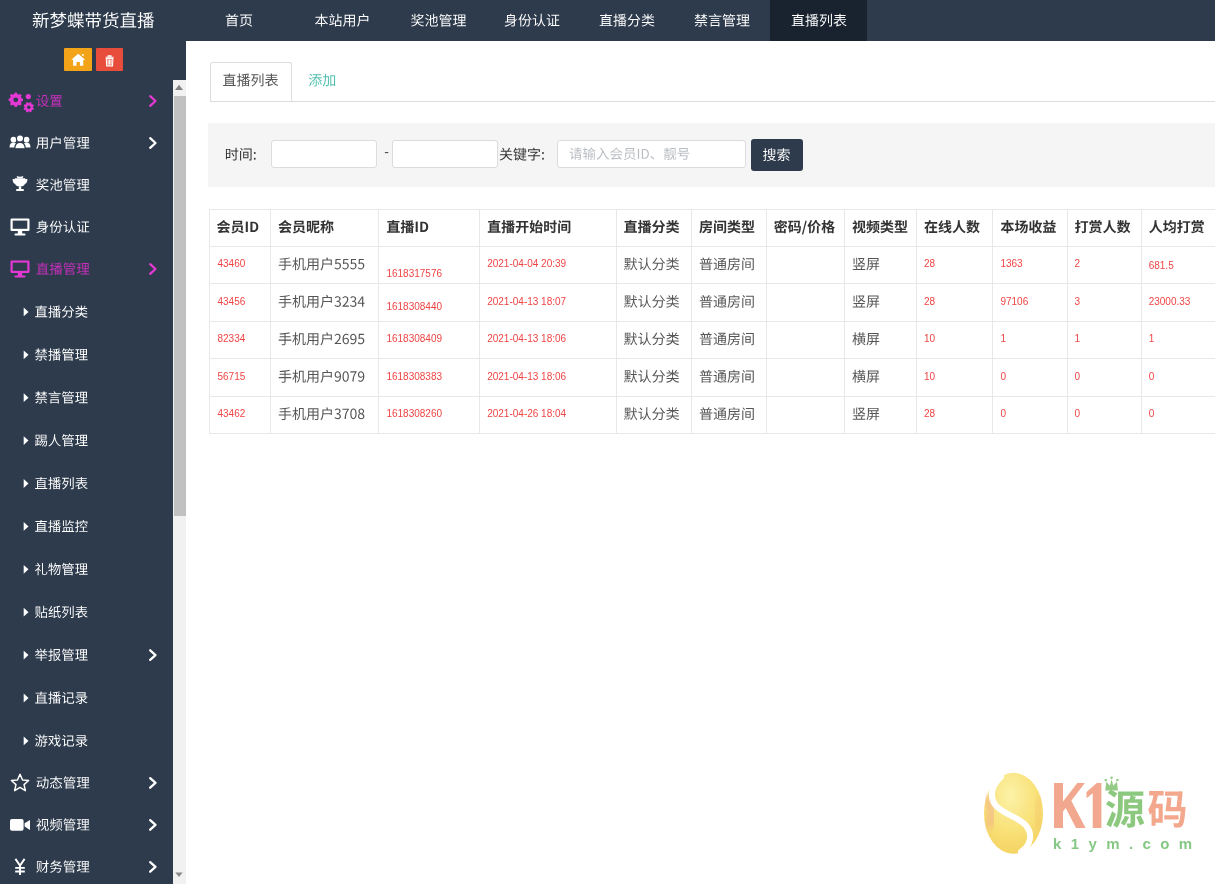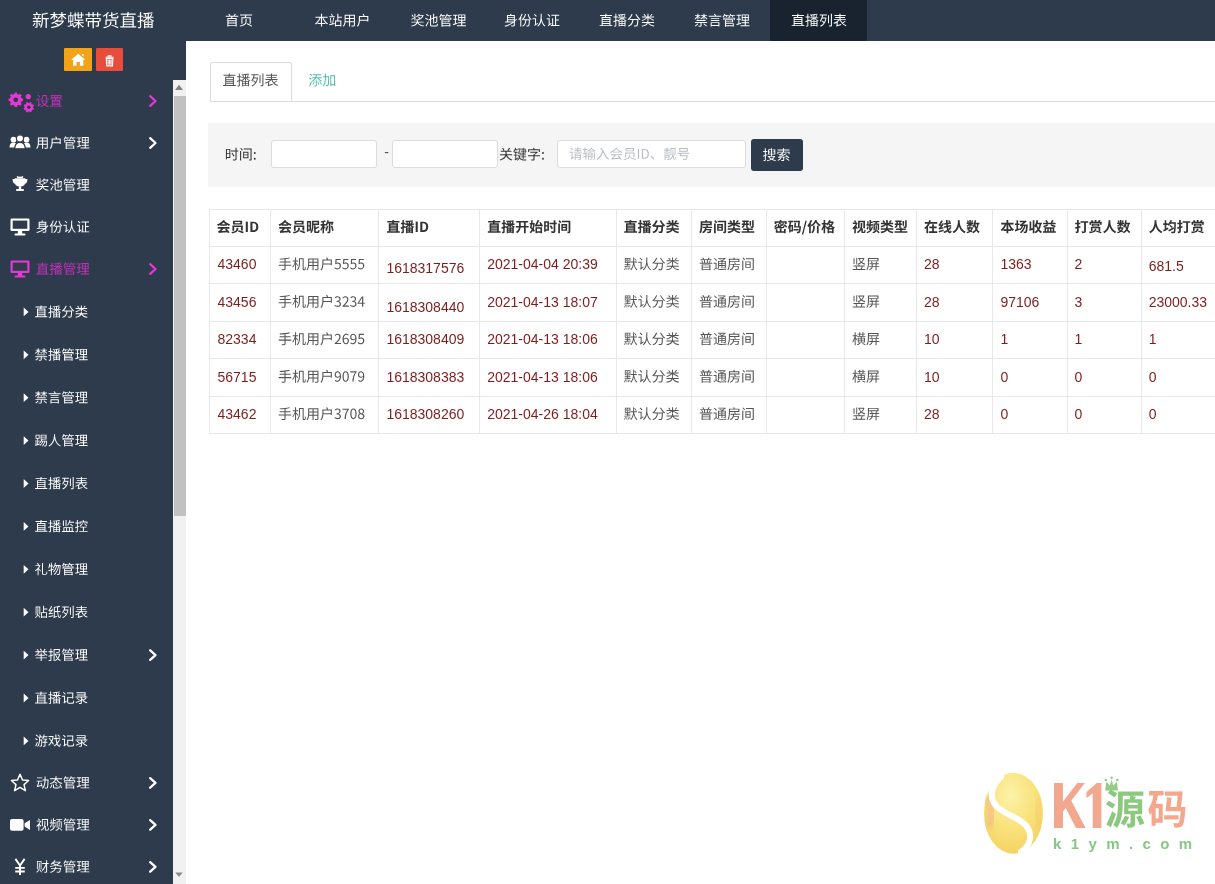--- a/index.html
+++ b/index.html
@@ -1,18 +1,18 @@
 <!DOCTYPE html>
 <html><head><meta charset="utf-8"><style>
 * {margin:0;padding:0;box-sizing:border-box}
 html,body {width:1215px;height:884px;overflow:hidden;background:#fff;font-family:"Liberation Sans",sans-serif;position:relative}
 .abs {position:absolute}
 .vl {position:absolute;width:1px;background:#e8e8e8}
 .hl {position:absolute;height:1px;background:#e8e8e8}
-.lc {position:absolute;font-size:14px;color:#7f1d1d;line-height:20px;white-space:nowrap}
+.lc {position:absolute;font-size:10px;color:#ef4444;line-height:20px;white-space:nowrap}
 #ov {position:absolute;left:0;top:0;z-index:40;pointer-events:none}
 </style></head>
 <body>
 <div class="abs" style="left:0;top:0;width:1215px;height:41px;background:#2e3b4c"></div>
 <div class="abs" style="left:770px;top:0;width:97px;height:41px;background:#18232f"></div>
 <div class="abs" style="left:0;top:41px;width:186px;height:843px;background:#2e3b4c"></div>
 <div class="abs" style="left:172.5px;top:80px;width:13.5px;height:804px;background:#f1f1f1"></div>
 <div class="abs" style="left:174px;top:95.5px;width:12px;height:420px;background:#c1c1c1"></div>
 <div class="abs" style="left:64.2px;top:48px;width:28px;height:23.3px;background:#f2a318;border-radius:1px"></div>
 <div class="abs" style="left:95.8px;top:48px;width:27.4px;height:23.3px;background:#e84c3b;border-radius:1px"></div>
@@ -39,21 +39,21 @@
 <div class="vl" style="left:1066.6px;top:208.8px;height:224.2px"></div>
 <div class="vl" style="left:1140.7px;top:208.8px;height:224.2px"></div>
 <div class="hl" style="left:208.5px;top:208.8px;width:1006.5px"></div>
 <div class="hl" style="left:208.5px;top:245.8px;width:1006.5px"></div>
 <div class="hl" style="left:208.5px;top:283.2px;width:1006.5px"></div>
 <div class="hl" style="left:208.5px;top:320.7px;width:1006.5px"></div>
 <div class="hl" style="left:208.5px;top:358.2px;width:1006.5px"></div>
 <div class="hl" style="left:208.5px;top:395.6px;width:1006.5px"></div>
 <div class="hl" style="left:208.5px;top:433.1px;width:1006.5px"></div>
 <div class="lc" style="left:217.5px;top:254.2px">43460</div>
-<div class="lc" style="left:386.4px;top:258px">1618317576</div>
+<div class="lc" style="left:386.4px;top:264px">1618317576</div>
 <div class="lc" style="left:487.2px;top:254.2px">2021-04-04 20:39</div>
 <div class="lc" style="left:924.0px;top:254.2px">28</div>
 <div class="lc" style="left:1000.4px;top:254.2px">1363</div>
 <div class="lc" style="left:1074.6px;top:254.2px">2</div>
 <div class="lc" style="left:1148.7px;top:256px">681.5</div>
 <div class="lc" style="left:217.5px;top:291.7px">43456</div>
 <div class="lc" style="left:386.4px;top:297px">1618308440</div>
 <div class="lc" style="left:487.2px;top:291.7px">2021-04-13 18:07</div>
 <div class="lc" style="left:924.0px;top:291.7px">28</div>
 <div class="lc" style="left:1000.4px;top:291.7px">97106</div>

